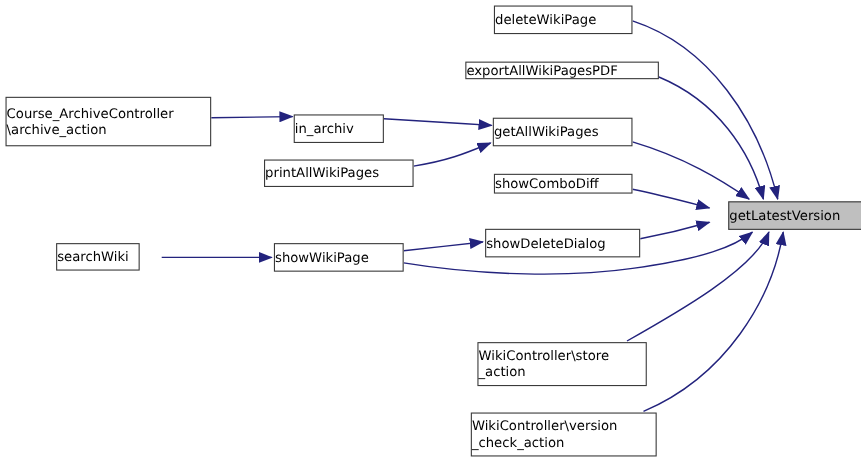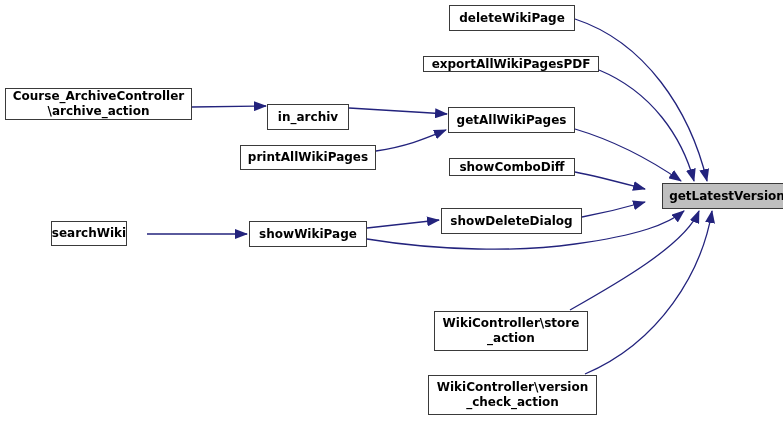--- a/index.html
+++ b/index.html
@@ -23,28 +23,27 @@
   }
   #arrow path { fill: var(--edge, #23237d); stroke: none; }
   .node {
     position: absolute;
     box-sizing: border-box;
     border: 1.5px solid var(--node-border, #3a3a3a);
     background: var(--node-fill, #ffffff);
     color: var(--text, #000000);
     display: flex;
     flex-direction: column;
-    align-items: center;
+    align-items: flex-start;
     justify-content: center;
     font-size: 12px;
     line-height: 15px;
     text-align: center;
     white-space: nowrap;
     cursor: pointer;
-    font-weight: bold;
   }
   .node.highlight {
     background: var(--highlight, #bfbfbf);
     cursor: default;
     margin-left: 15px;
   }
 </style>
 </head>
 <body>
 
@@ -64,21 +63,21 @@
     <path class="edge" d="M575,129 C622,143 655,163 681,181" marker-end="url(#arrow)"></path>
     <path class="edge" d="M575,172 C600,177 622,183 645,189" marker-end="url(#arrow)"></path>
     <path class="edge" d="M582,217 C603,213 624,208 645,202" marker-end="url(#arrow)"></path>
     <path class="edge" d="M147,234 L247,234" marker-end="url(#arrow)"></path>
     <path class="edge" d="M367,228 C392,225 414,223 439,220" marker-end="url(#arrow)"></path>
     <path class="edge" d="M367,239 C440,251 520,252 575,244 C640,235 668,224 684,211" marker-end="url(#arrow)"></path>
     <path class="edge" d="M570,310 C616,284 685,245 699,211" marker-end="url(#arrow)"></path>
     <path class="edge" d="M585,374 C660,342 702,272 712,211" marker-end="url(#arrow)"></path>
   </svg>
 
-  <div class="node" style="left:5px;top:88px;width:187px;height:32px">
+  <div class="node" style="left:5px;top:88px;width:187px;height:45px">
     <span>Course_ArchiveController</span>
     <span>\archive_action</span>
   </div>
 
   <div class="node" style="left:267px;top:104px;width:82px;height:26px">
     <span>in_archiv</span>
   </div>
 
   <div class="node" style="left:240px;top:145px;width:136px;height:25px">
     <span>printAllWikiPages</span>

